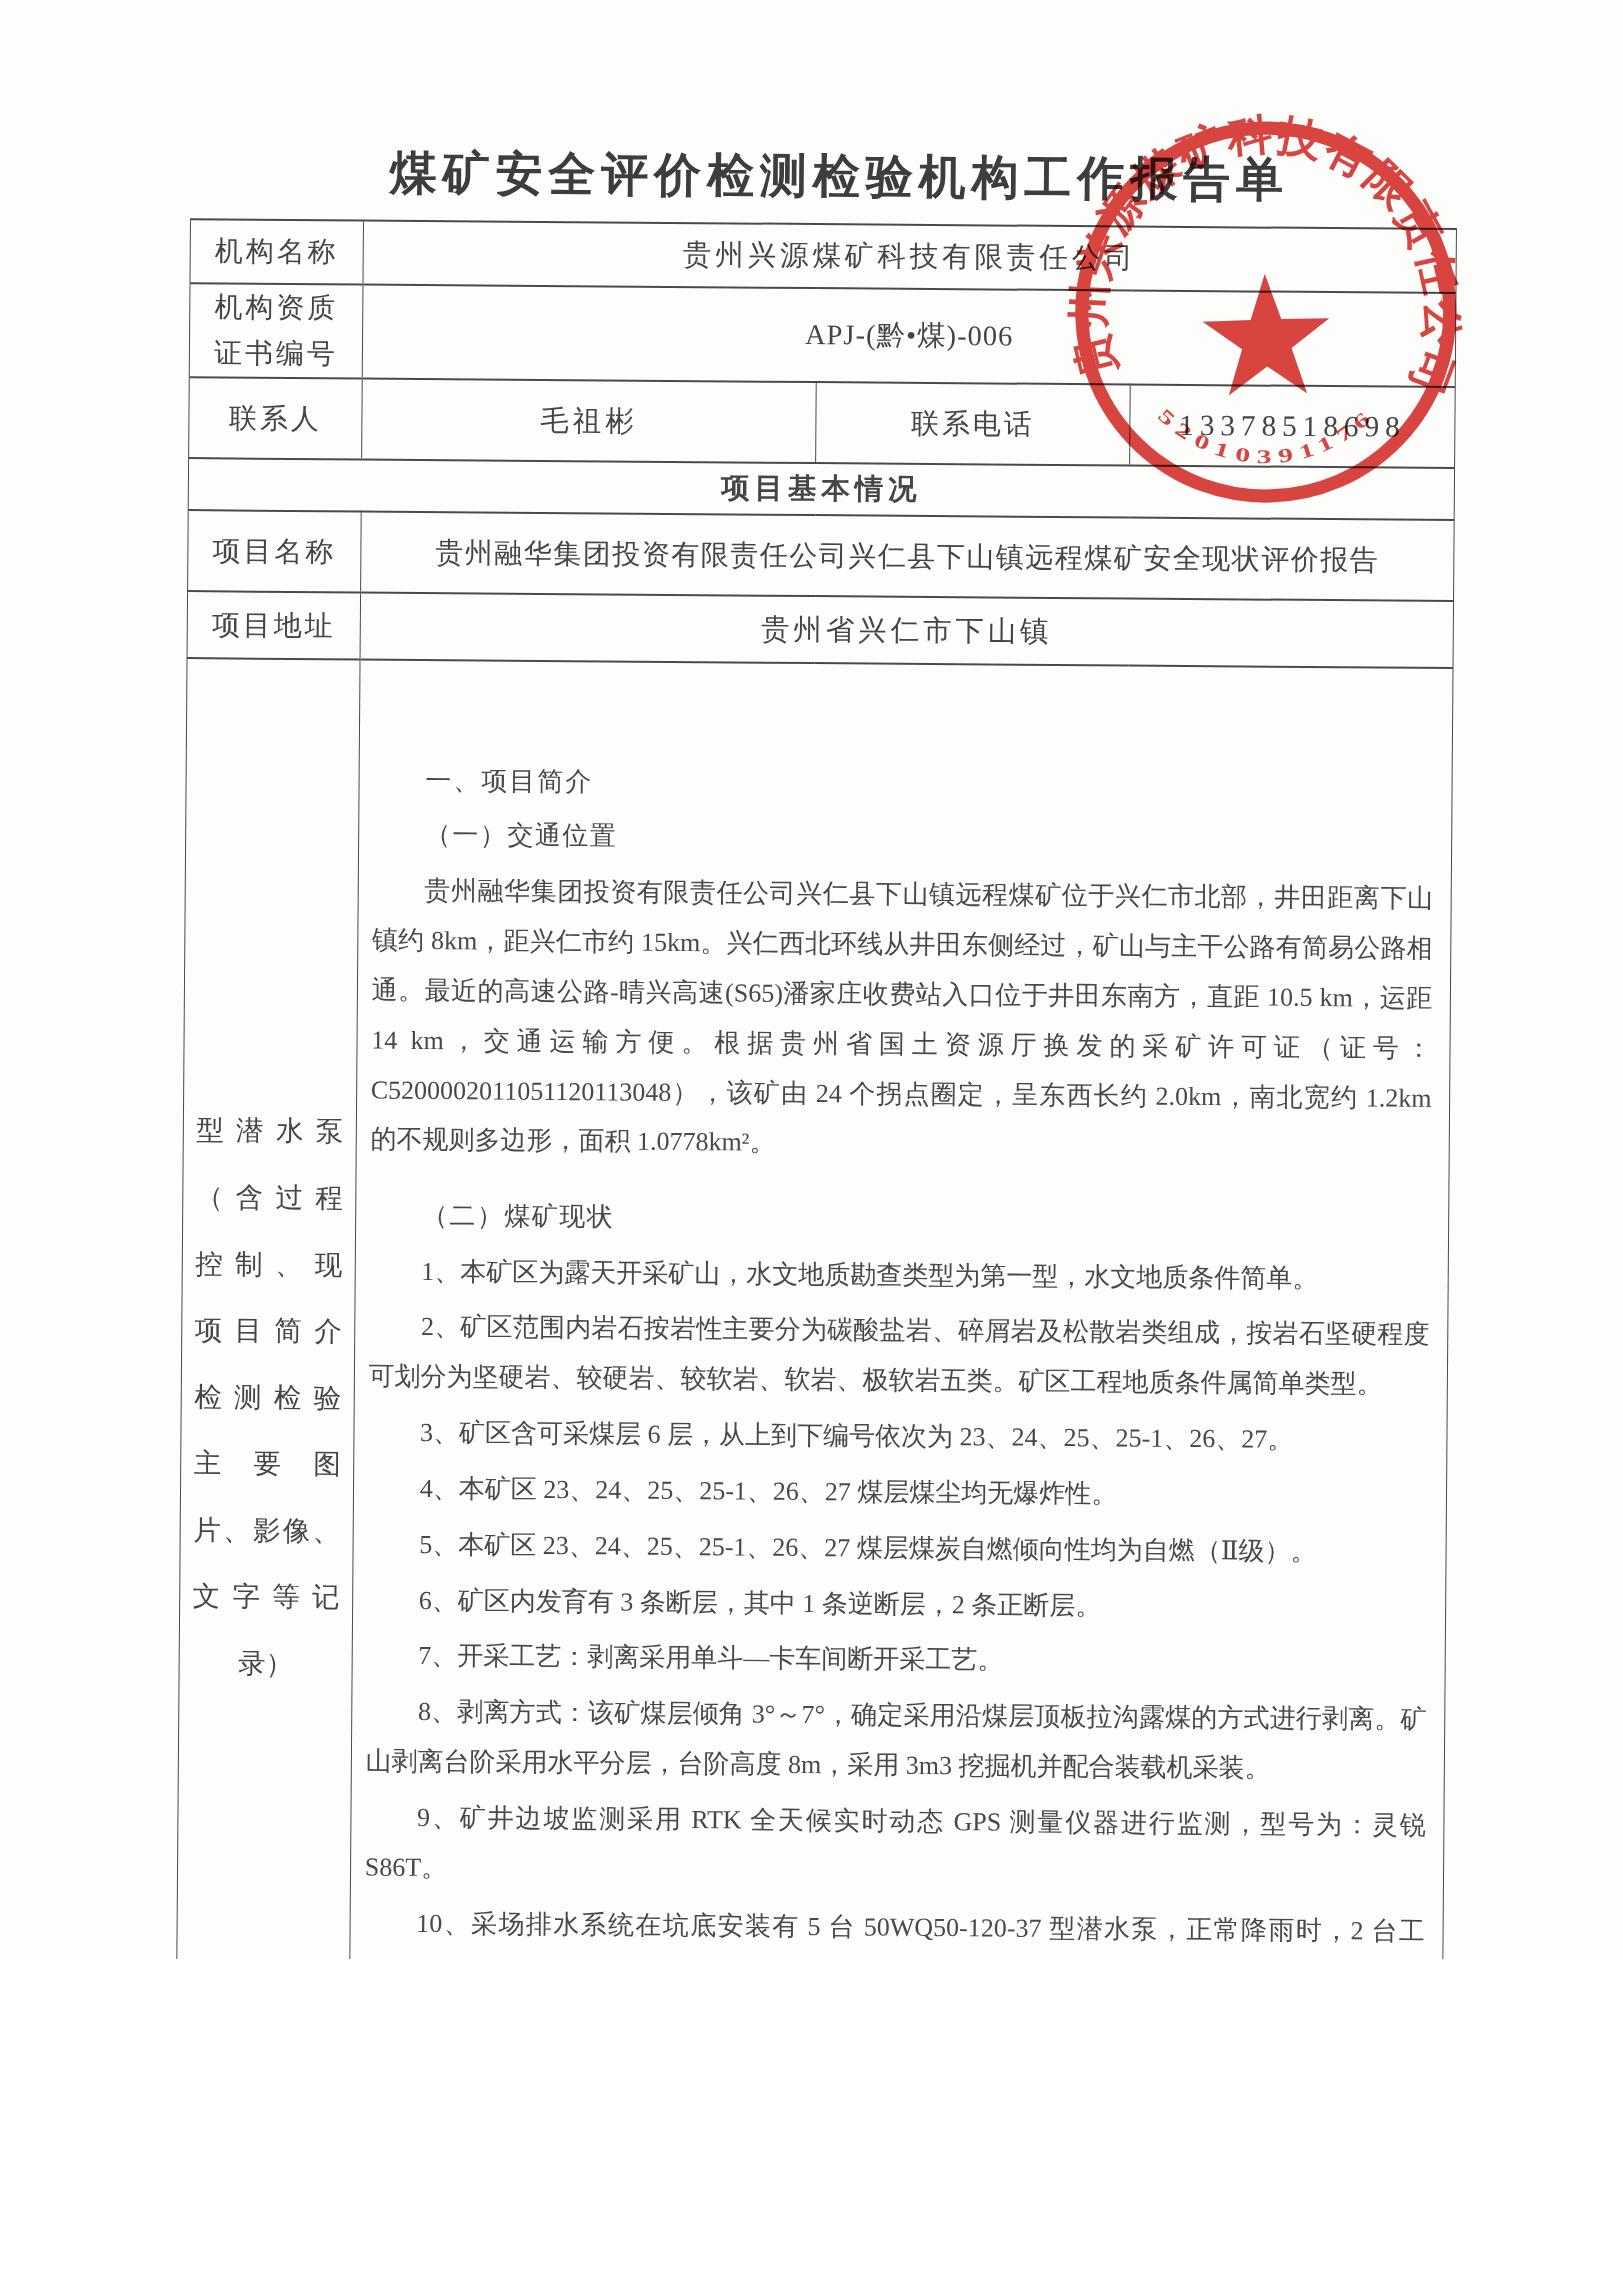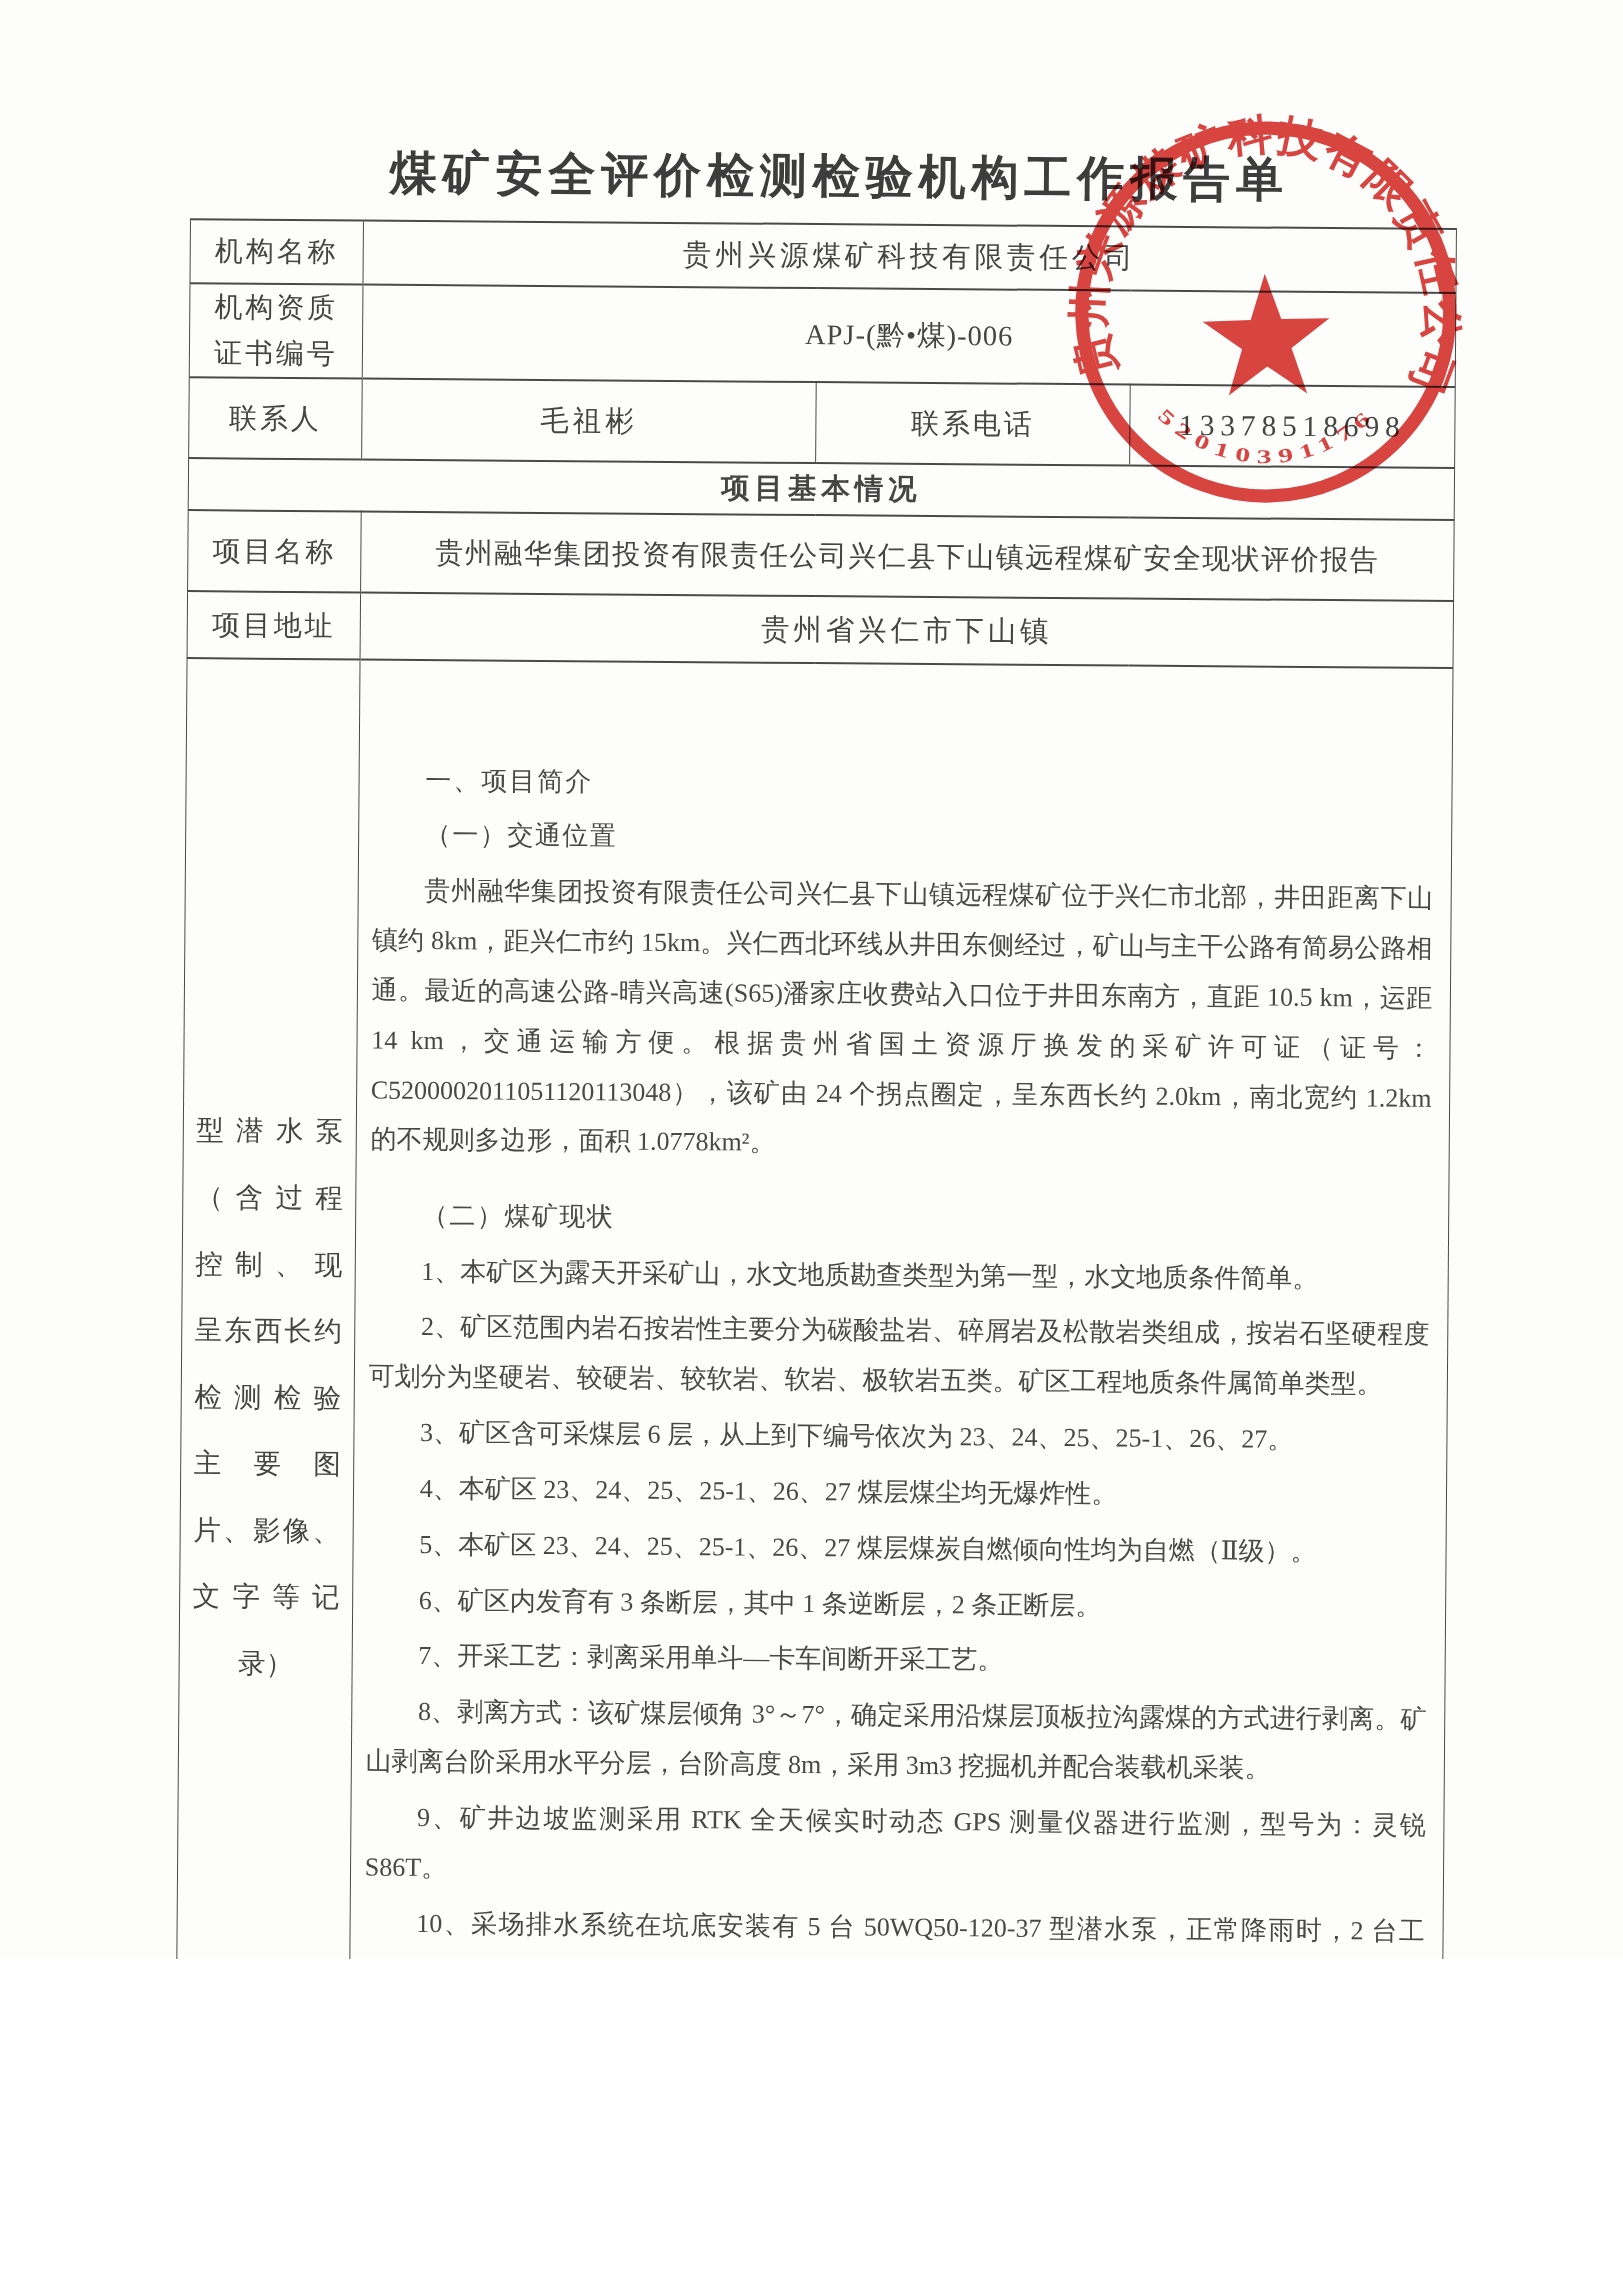--- a/index.html
+++ b/index.html
@@ -183,21 +183,21 @@
       <tr style="height:67px">
         <td class="lbl">项目地址</td>
         <td class="val" colspan="3">贵州省兴仁市下山镇</td>
       </tr>
       <tr style="height:1477px">
         <td class="summary-label-cell">
           <div class="vlabel">
                 <div class="vlabel-line">型潜水泵</div>
                 <div class="vlabel-line">（含过程</div>
                 <div class="vlabel-line">控制、现</div>
-                <div class="vlabel-line">呈东西长约</div>
+                <div class="vlabel-line">项目简介</div>
                 <div class="vlabel-line">检测检验</div>
                 <div class="vlabel-line">主要图</div>
                 <div class="vlabel-line">片、影像、</div>
                 <div class="vlabel-line">文字等记</div>
                 <div class="vlabel-line">录）</div>
               </div>
         </td>
         <td class="summary-content-cell" colspan="3">
           <div class="summary-content">
                 <p class="para h1">一、项目简介</p>

